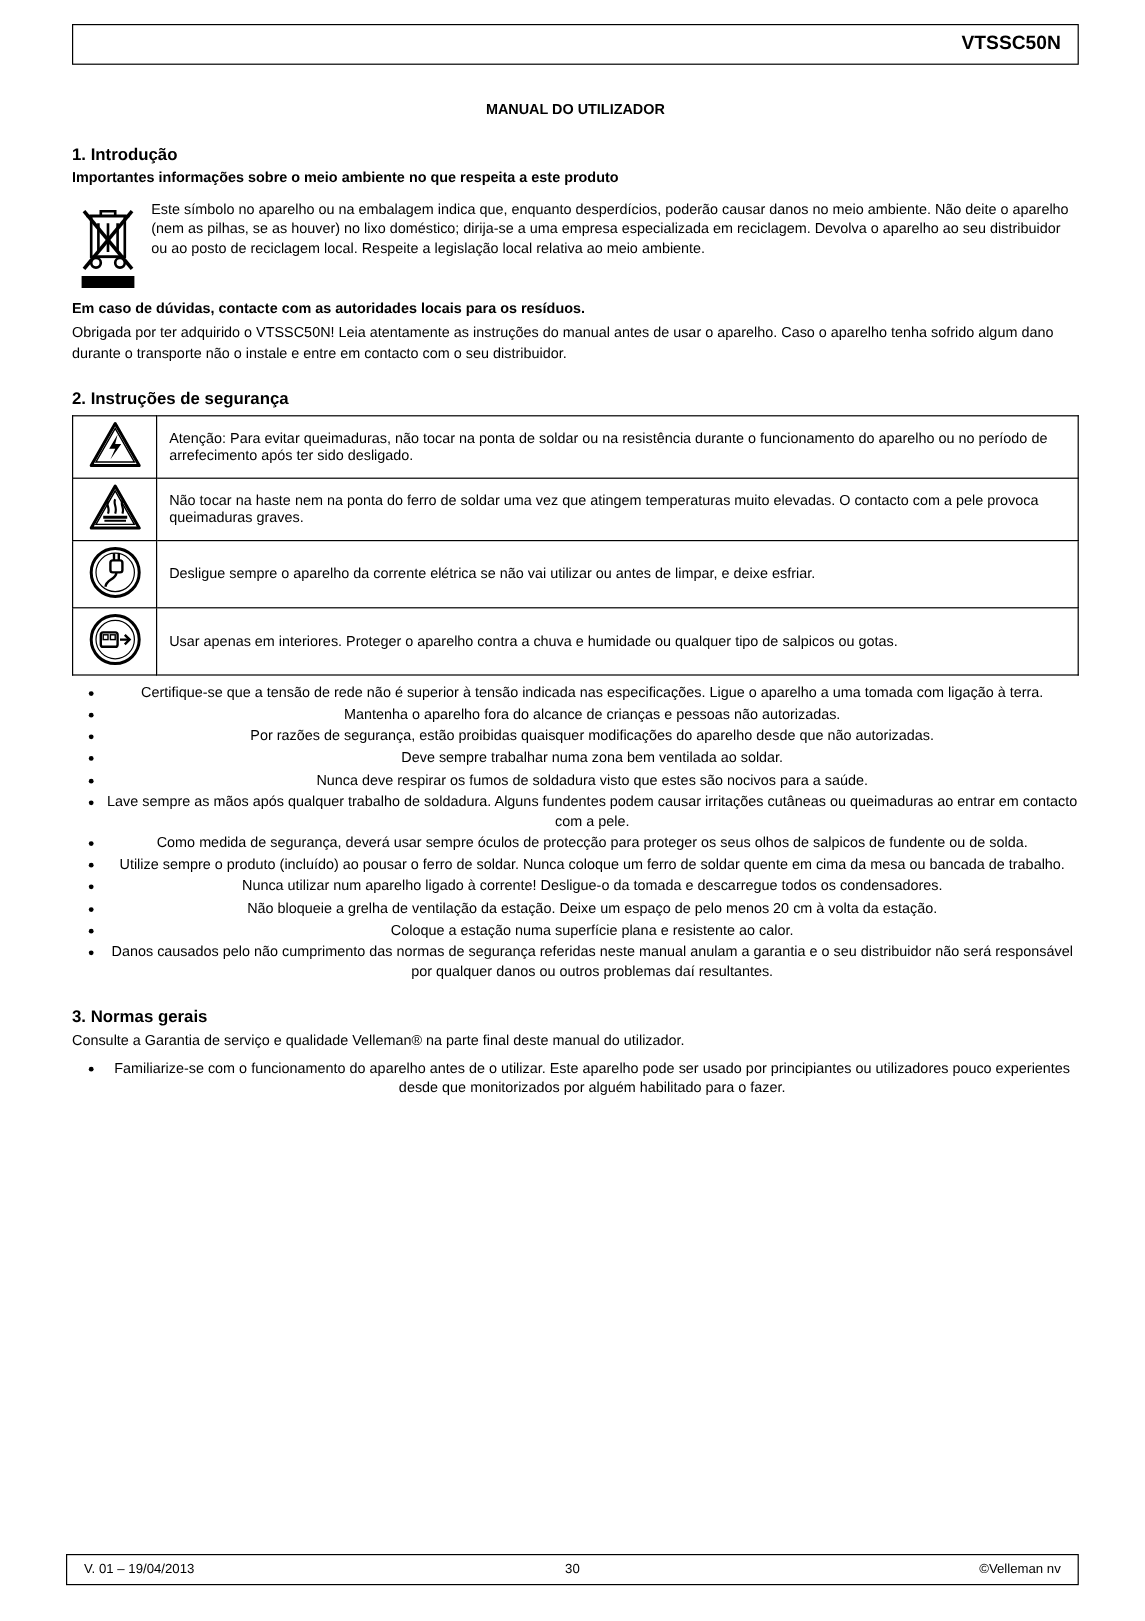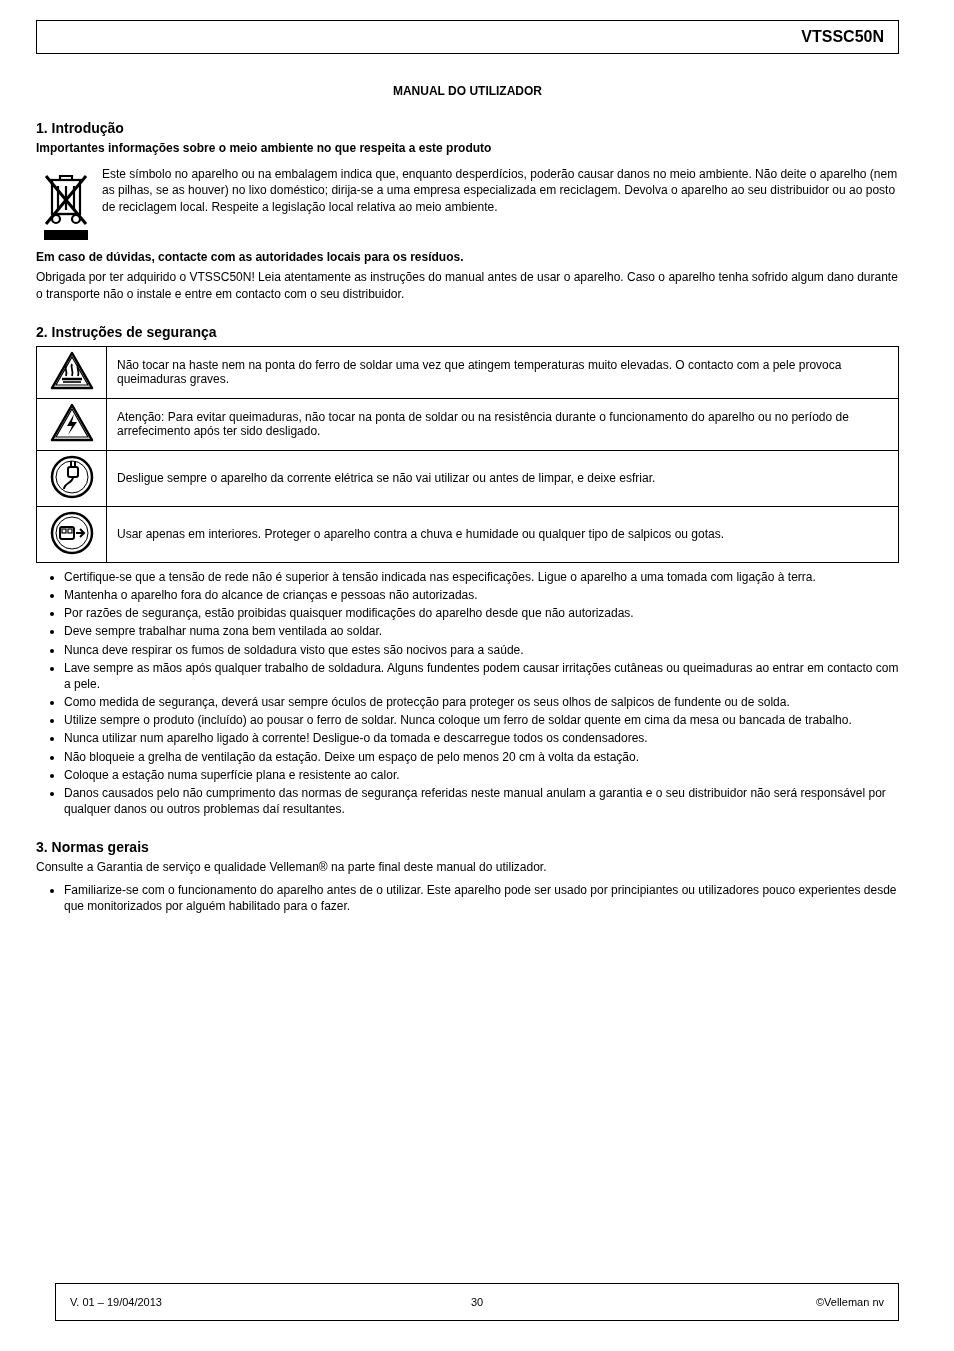--- a/index.html
+++ b/index.html
@@ -8,37 +8,37 @@
     padding: 0;
     background: #fff;
     font-family: Arial, Helvetica, sans-serif;
     font-size: 12px;
     color: #000;
     width: 954px;
   }
   .page {
     width: 954px;
     min-height: 1351px;
-    padding: 20px 55px 20px 36px;
+    padding: 20px 55px 20px 60px;
     position: relative;
     border-radius: 19px;
   }
   .page-header {
     border: 1px solid #000;
     height: 34px;
     display: flex;
     align-items: center;
     justify-content: flex-end;
     padding: 0 14px;
     font-weight: bold;
     font-size: 16px;
   }
   .page-footer {
     border: 1px solid #000;
-    height: 38px;
+    height: 26px;
     display: flex;
     align-items: center;
     justify-content: space-between;
     padding: 0 14px;
     font-size: 11px;
     position: absolute;
     bottom: 30px;
     left: 55px;
     right: 55px;
   }
@@ -81,20 +81,21 @@
     font-size: 12px;
   }
   .safety-table td.icon-cell {
     width: 70px;
     text-align: center;
     padding: 4px;
   }
   ul.guidelines {
     margin: 6px 0 0 0;
     padding-left: 28px;
+    text-align: center;
   }
   ul.guidelines li {
     margin: 2px 0;
     line-height: 1.35;
   }
 </style>
 </head>
 <body>
 
 <div class="page">
@@ -139,40 +140,40 @@
 
   <h2>2. Instruções de segurança</h2>
 
   <table class="safety-table">
     <tbody>
         <tr>
       <td class="icon-cell">
         <svg width="44" height="40" viewBox="0 0 44 40">
           <polygon points="22,2 42,37 2,37" fill="none" stroke="#000" stroke-width="2.5" stroke-linejoin="round"></polygon>
           <polygon points="22,6 38,34 6,34" fill="none" stroke="#000" stroke-width="1.2"></polygon>
+          <path d="M24 11 L17 23 L22 23 L18 32 L27 19 L22 19 Z" fill="#000"></path>
+        </svg>
+      </td>
+      <td>Atenção: Para evitar queimaduras, não tocar na ponta de soldar ou na resistência durante o funcionamento do aparelho ou no período de arrefecimento após ter sido desligado.</td>
+    </tr>
+    <tr>
+      <td class="icon-cell">
+        <svg width="44" height="40" viewBox="0 0 44 40">
+          <polygon points="22,2 42,37 2,37" fill="none" stroke="#000" stroke-width="2.5" stroke-linejoin="round"></polygon>
+          <polygon points="22,6 38,34 6,34" fill="none" stroke="#000" stroke-width="1.2"></polygon>
           <g stroke="#000" stroke-width="1.8" fill="none">
             <path d="M16 14 C14 18,18 20,16 25"></path>
             <path d="M22 13 C20 17,24 19,22 25"></path>
             <path d="M28 14 C26 18,30 20,28 25"></path>
           </g>
           <line x1="12" y1="28" x2="32" y2="28" stroke="#000" stroke-width="2.5"></line>
           <line x1="13" y1="31" x2="31" y2="31" stroke="#000" stroke-width="1.6"></line>
         </svg>
       </td>
       <td>Não tocar na haste nem na ponta do ferro de soldar uma vez que atingem temperaturas muito elevadas. O contacto com a pele provoca queimaduras graves.</td>
-    </tr>
-    <tr>
-      <td class="icon-cell">
-        <svg width="44" height="40" viewBox="0 0 44 40">
-          <polygon points="22,2 42,37 2,37" fill="none" stroke="#000" stroke-width="2.5" stroke-linejoin="round"></polygon>
-          <polygon points="22,6 38,34 6,34" fill="none" stroke="#000" stroke-width="1.2"></polygon>
-          <path d="M24 11 L17 23 L22 23 L18 32 L27 19 L22 19 Z" fill="#000"></path>
-        </svg>
-      </td>
-      <td>Atenção: Para evitar queimaduras, não tocar na ponta de soldar ou na resistência durante o funcionamento do aparelho ou no período de arrefecimento após ter sido desligado.</td>
     </tr>
     <tr>
       <td class="icon-cell">
         <svg width="44" height="44" viewBox="0 0 44 44">
           <circle cx="22" cy="22" r="20" fill="none" stroke="#000" stroke-width="2.5"></circle>
           <circle cx="22" cy="22" r="16" fill="none" stroke="#000" stroke-width="1"></circle>
           <g stroke="#000" stroke-width="2" fill="#000">
             <rect x="18" y="12" width="10" height="10" rx="2" fill="none"></rect>
             <line x1="21" y1="6" x2="21" y2="12"></line>
             <line x1="25" y1="6" x2="25" y2="12"></line>

